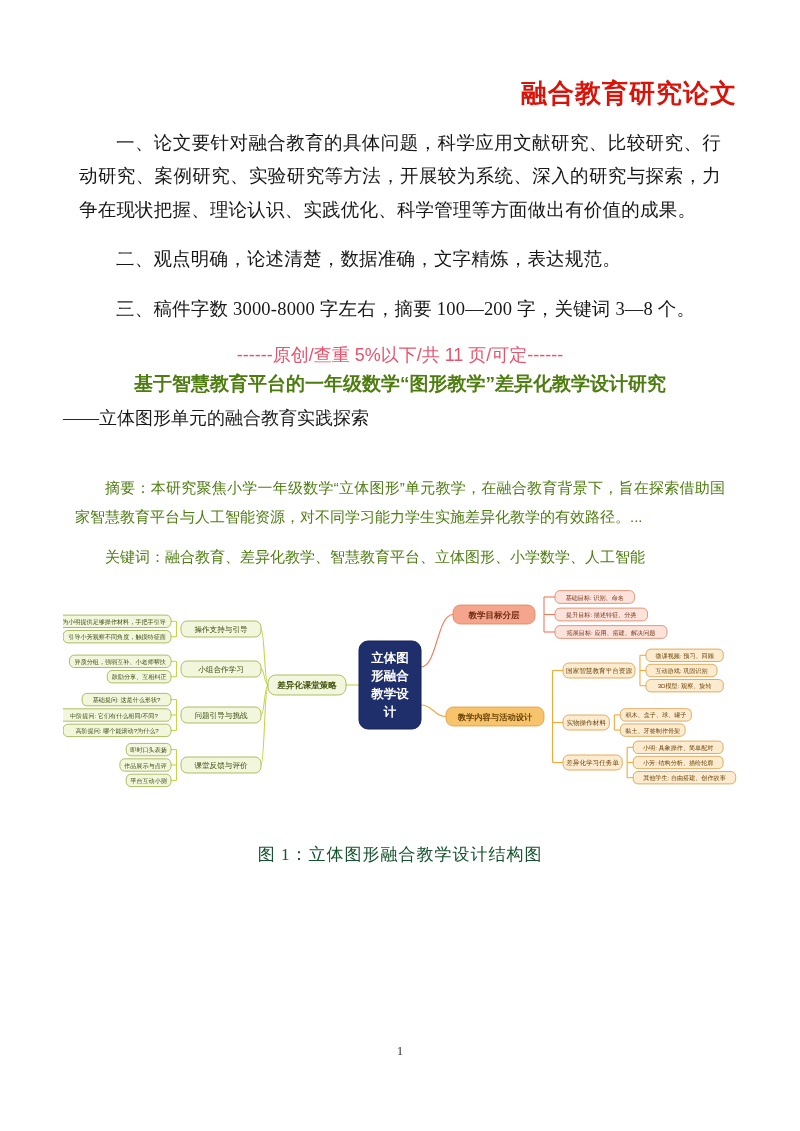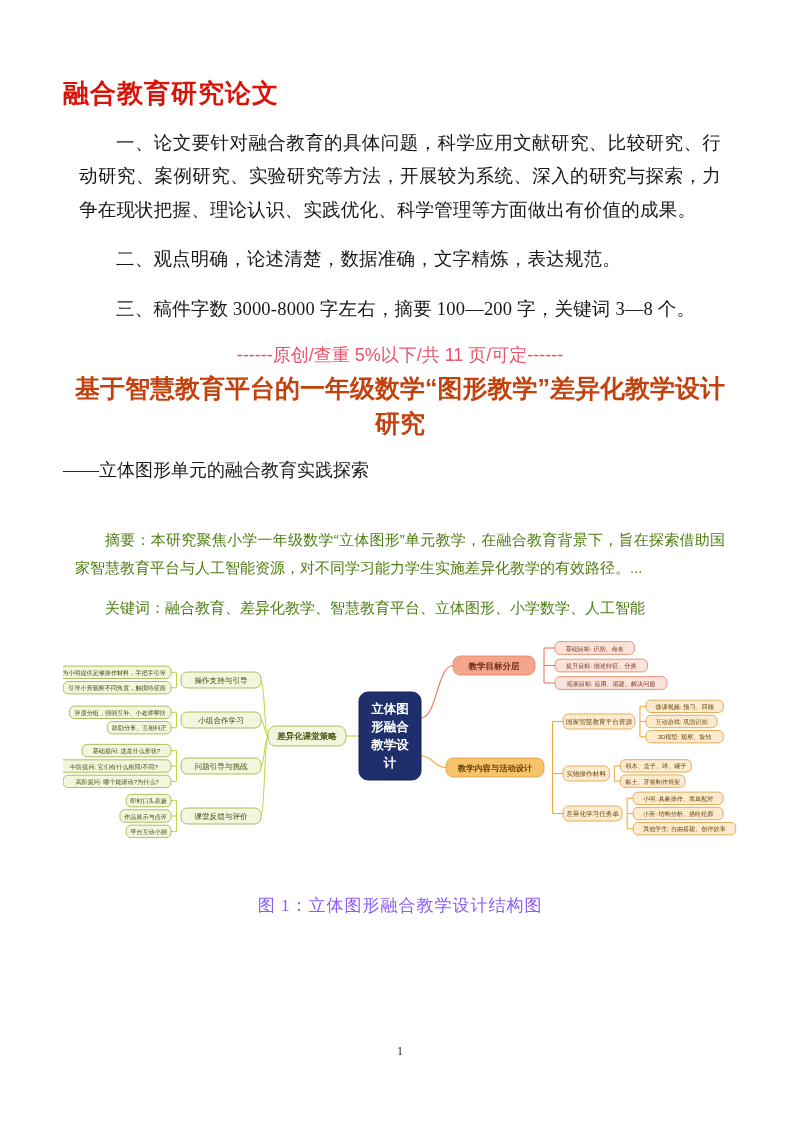--- a/index.html
+++ b/index.html
@@ -23,21 +23,21 @@
   }
   .content {
     position: absolute;
     left: 63px;
     top: 78px;
     width: 674px;
   }
 
   
   .doc-title {
-    text-align: left;
+    text-align: right;
     color: #d8140a;
     font-weight: bold;
     font-size: 26px;
     letter-spacing: 1px;
     margin: 0 0 10px 0;
     line-height: 1.25;
     font-family: "Liberation Serif", "DejaVu Serif", serif;
   }
 
   
@@ -58,24 +58,24 @@
     font-size: 18px;
     font-weight: normal;
     margin: 8px 0 4px 0;
     letter-spacing: 0px;
     font-family: "Liberation Sans", "DejaVu Sans", sans-serif;
   }
 
   
   .paper-title {
     text-align: center;
-    font-size: 25px;
+    font-size: 19px;
     font-weight: bold;
-    color: #c2410c;
-    margin: 2px 0 16px 0;
+    color: #4d7c0f;
+    margin: 2px 0 8px 0;
     line-height: 1.4;
     font-family: "Liberation Sans", "DejaVu Sans", sans-serif;
   }
   .paper-subtitle {
     text-align: left;
     font-size: 18px;
     color: #1a1a1a;
     margin: 0 0 4px 0;
     line-height: 1.5;
     font-family: "Liberation Serif", "DejaVu Serif", serif;
@@ -103,21 +103,21 @@
   }
   .mindmap {
     position: absolute;
     left: 0;
     top: 0;
     width: 674px;
     height: 232px;
   }
   .figure-caption {
     text-align: center;
-    color: #8b5cf6;
+    color: #14532d;
     font-size: 17px;
     margin-top: 22px;
     letter-spacing: 1px;
     font-family: "Liberation Serif", "DejaVu Serif", serif;
   }
 
   
   .page-number {
     position: absolute;
     left: 0;

